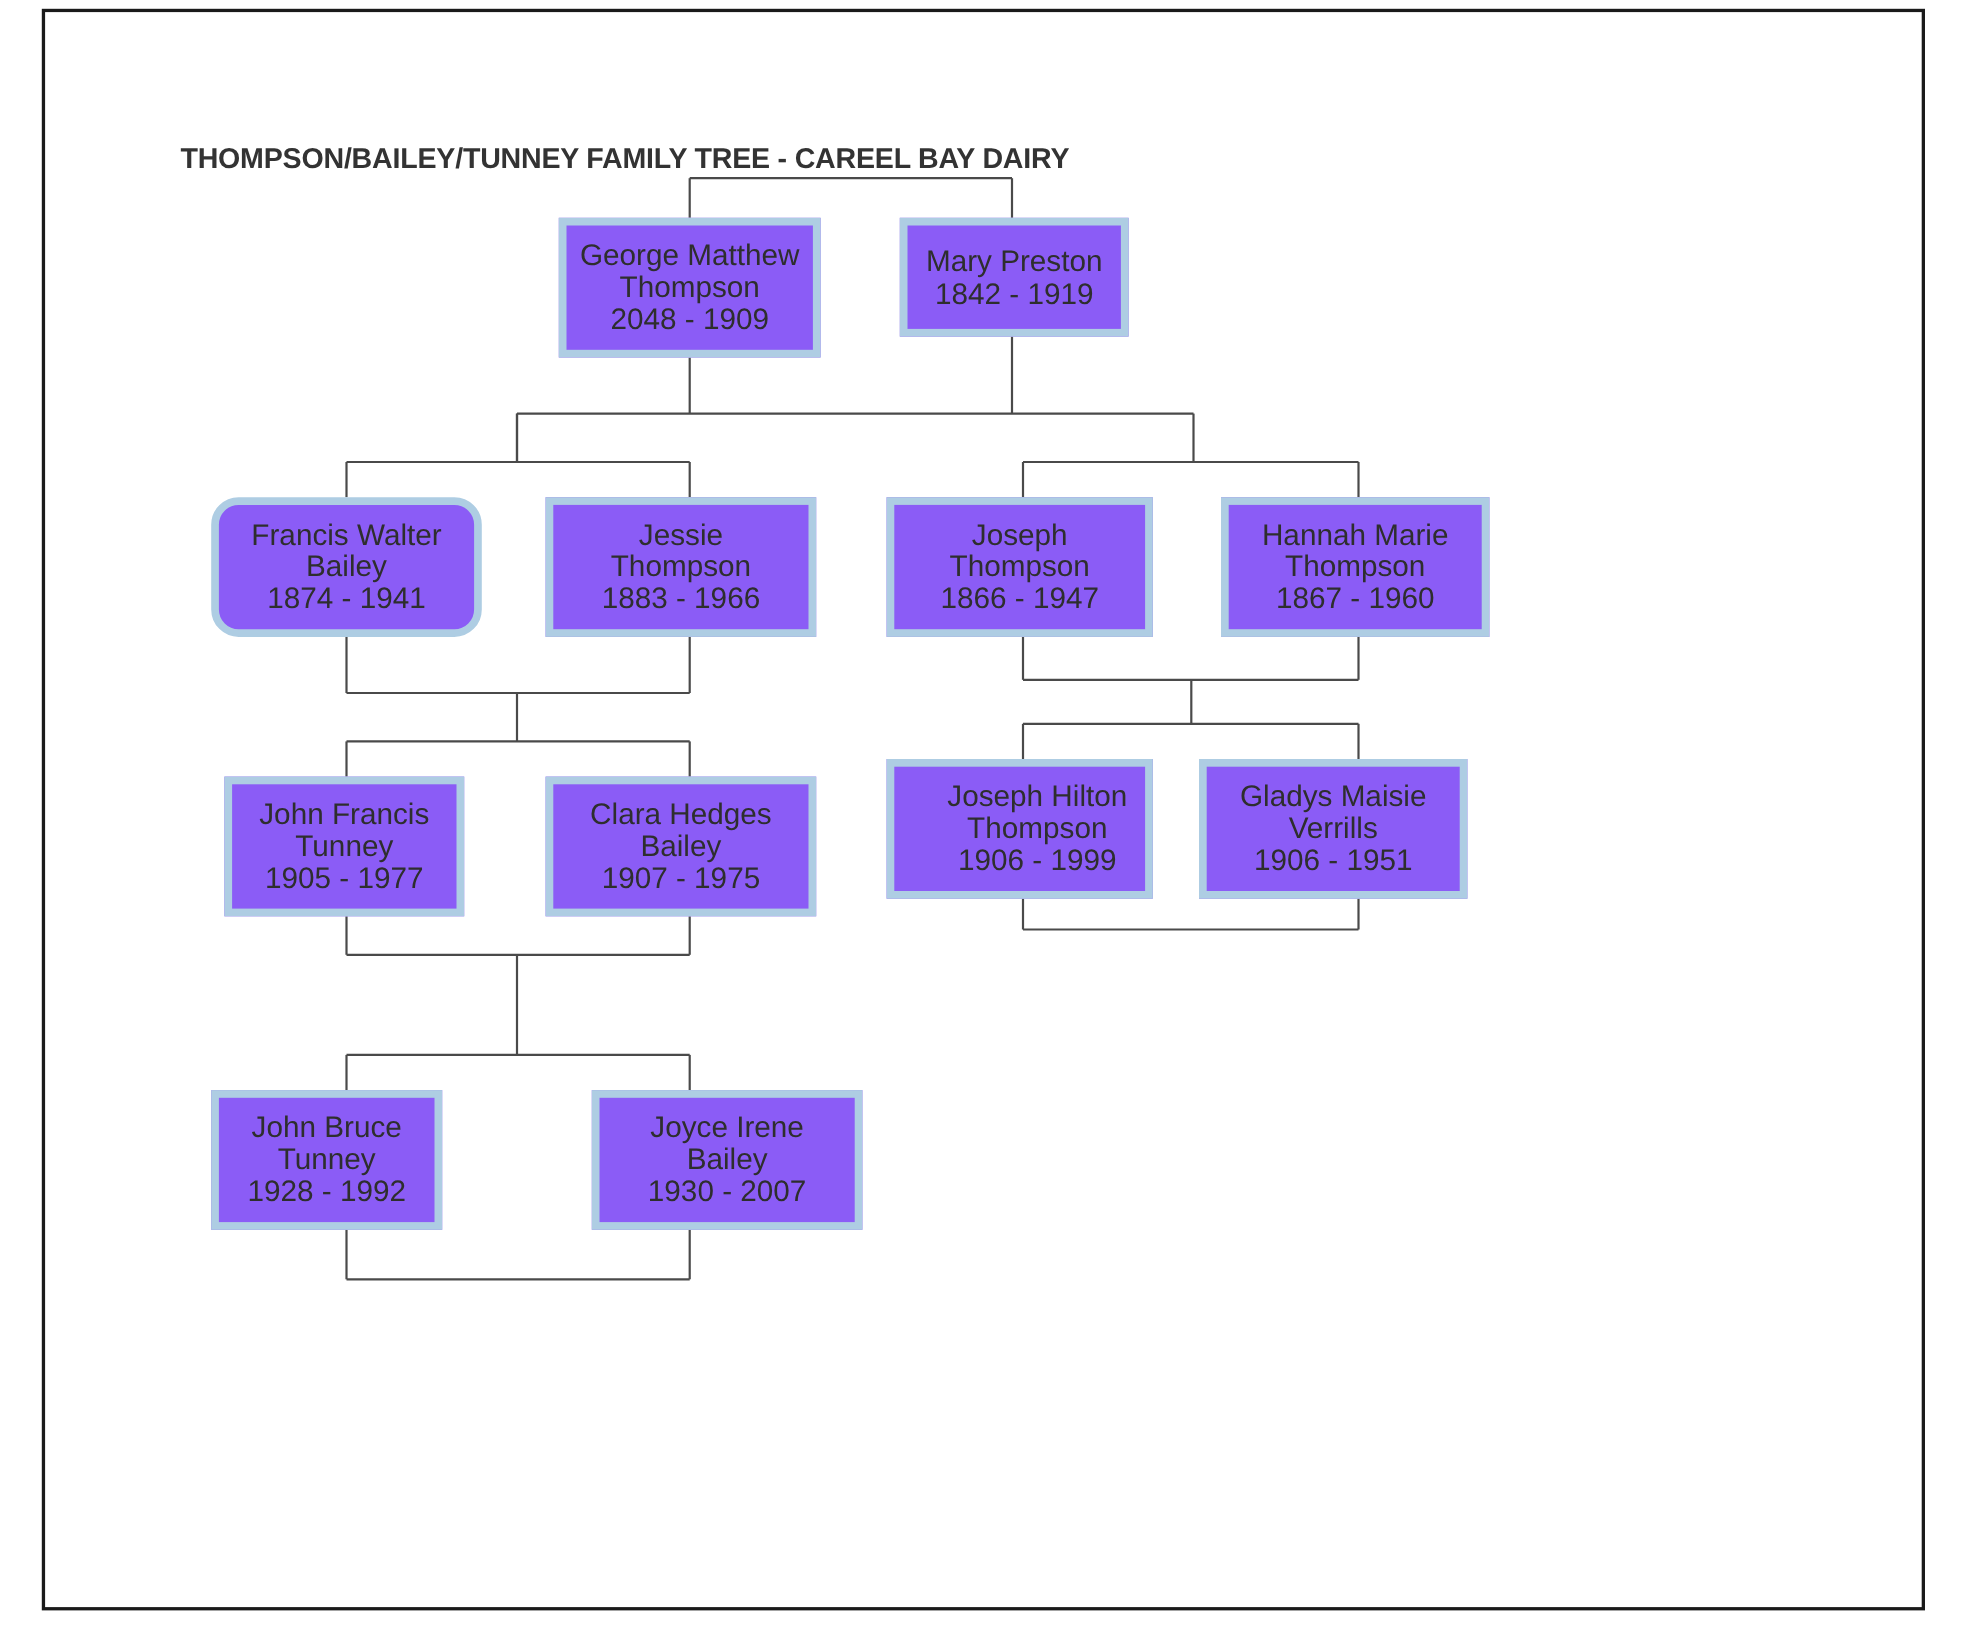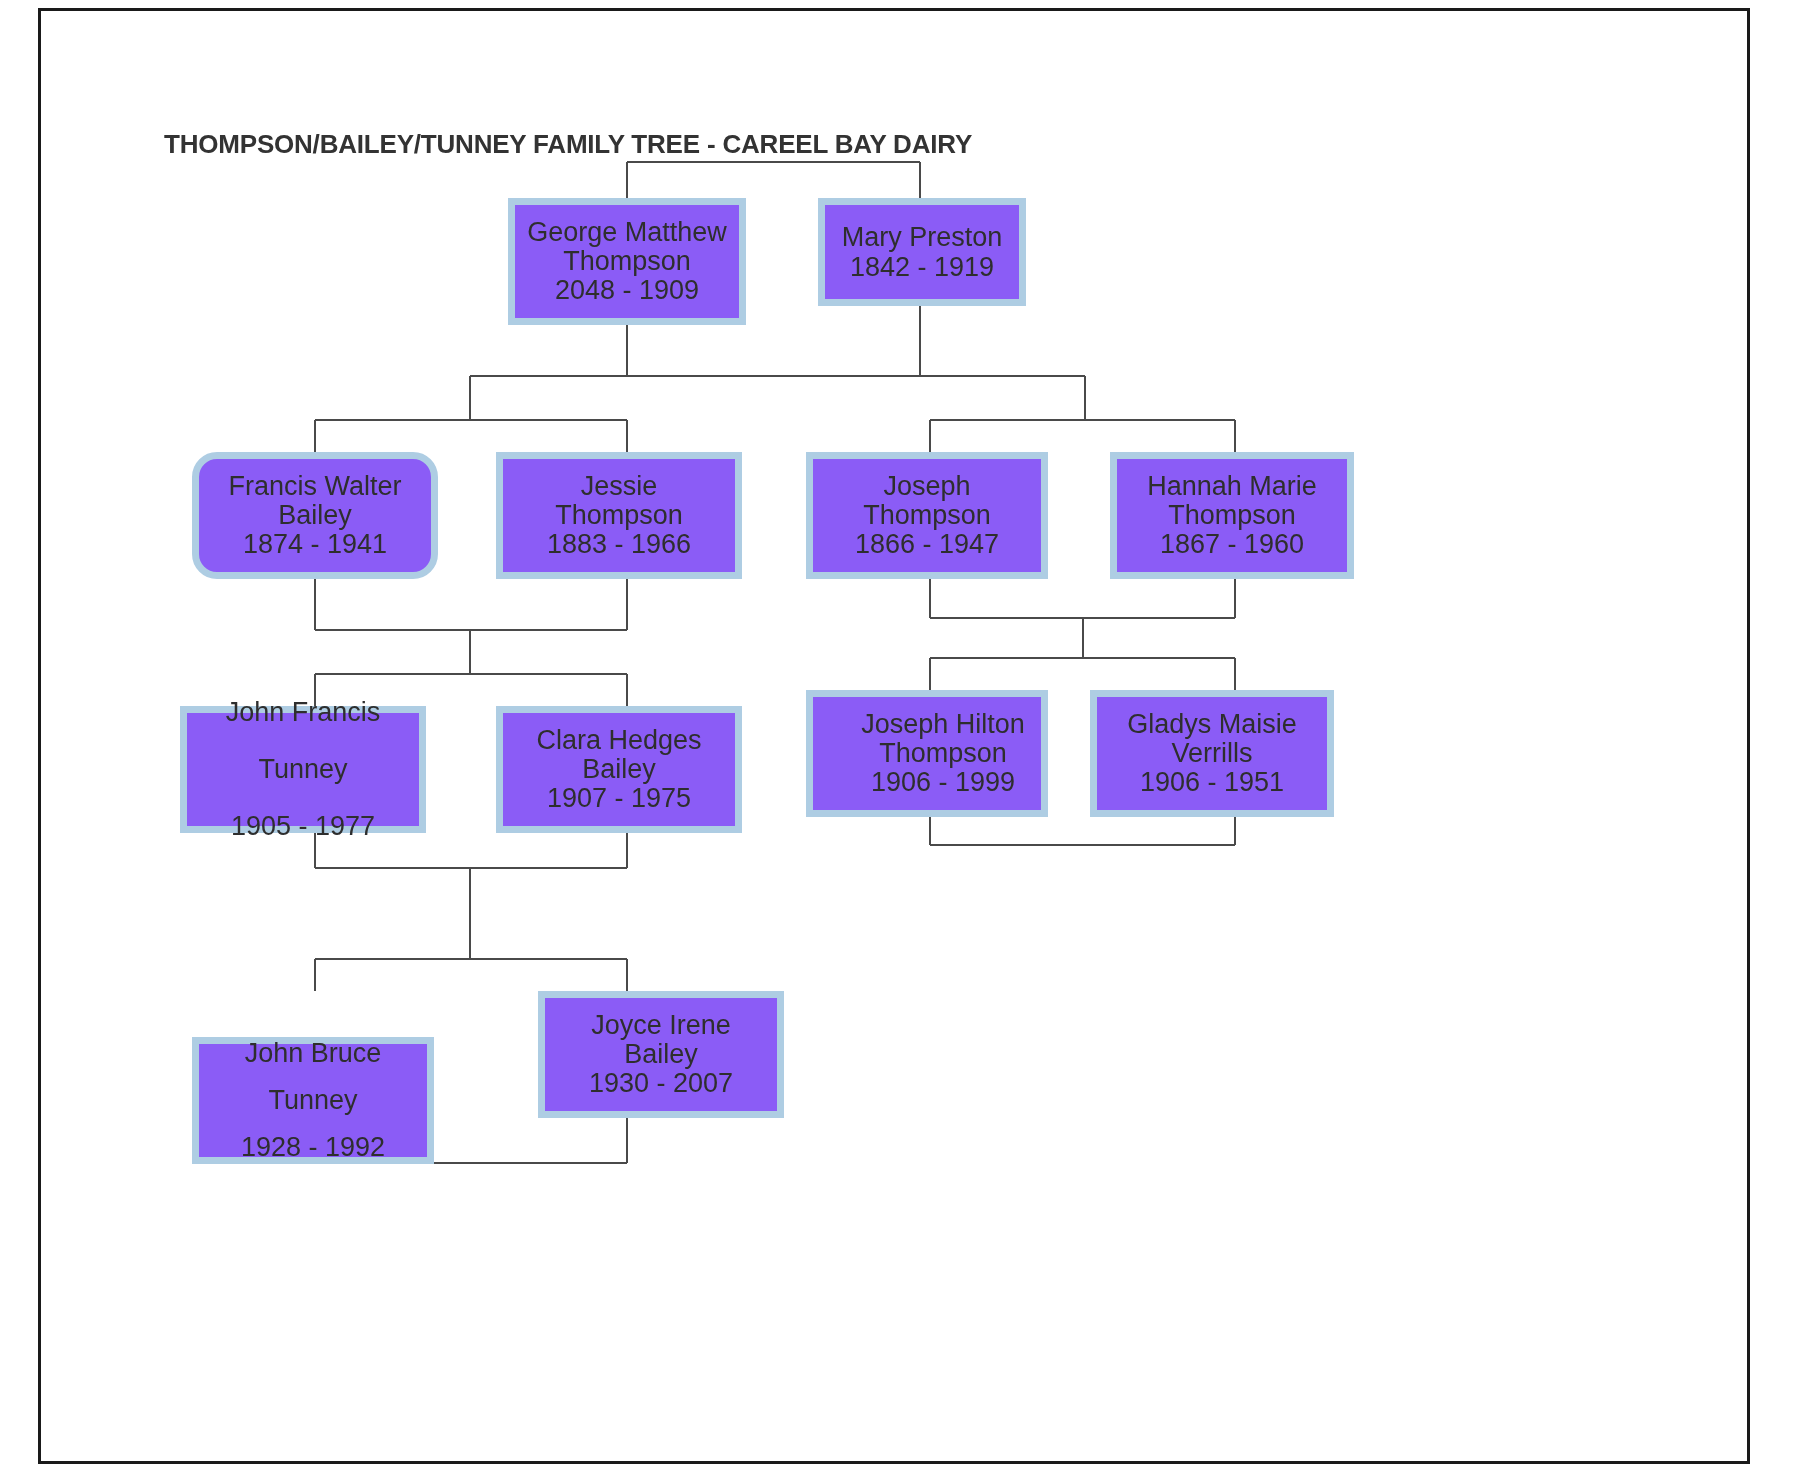--- a/index.html
+++ b/index.html
@@ -168,21 +168,21 @@
     <div class="ln">Thompson</div>
     <div class="ln dates">1866 - 1947</div>
   </div>
 
   <div class="node" style="left:1110px; top:452px; width:244px; height:127px;">
     <div class="ln">Hannah Marie</div>
     <div class="ln">Thompson</div>
     <div class="ln dates">1867 - 1960</div>
   </div>
 
-  <div class="node" style="left:180px; top:706px; width:246px; height:127px;gap:28px;">
+  <div class="node" style="left:204px; top:706px; width:218px; height:127px;">
     <div class="ln">John Francis</div>
     <div class="ln">Tunney</div>
     <div class="ln dates">1905 - 1977</div>
   </div>
 
   <div class="node" style="left:496px; top:706px; width:246px; height:127px;">
     <div class="ln">Clara Hedges</div>
     <div class="ln">Bailey</div>
     <div class="ln dates">1907 - 1975</div>
   </div>
@@ -192,21 +192,21 @@
     <div class="ln">Thompson</div>
     <div class="ln dates">1906 - 1999</div>
   </div>
 
   <div class="node" style="left:1090px; top:690px; width:244px; height:127px;">
     <div class="ln">Gladys Maisie</div>
     <div class="ln">Verrills</div>
     <div class="ln dates">1906 - 1951</div>
   </div>
 
-  <div class="node" style="left:192px; top:1037px; width:242px; height:127px;gap:18px;">
+  <div class="node" style="left:192px; top:991px; width:210px; height:127px;">
     <div class="ln">John Bruce</div>
     <div class="ln">Tunney</div>
     <div class="ln dates">1928 - 1992</div>
   </div>
 
   <div class="node" style="left:496px; top:991px; width:246px; height:127px;margin-left:42px;">
     <div class="ln">Joyce Irene</div>
     <div class="ln">Bailey</div>
     <div class="ln dates">1930 - 2007</div>
   </div>

